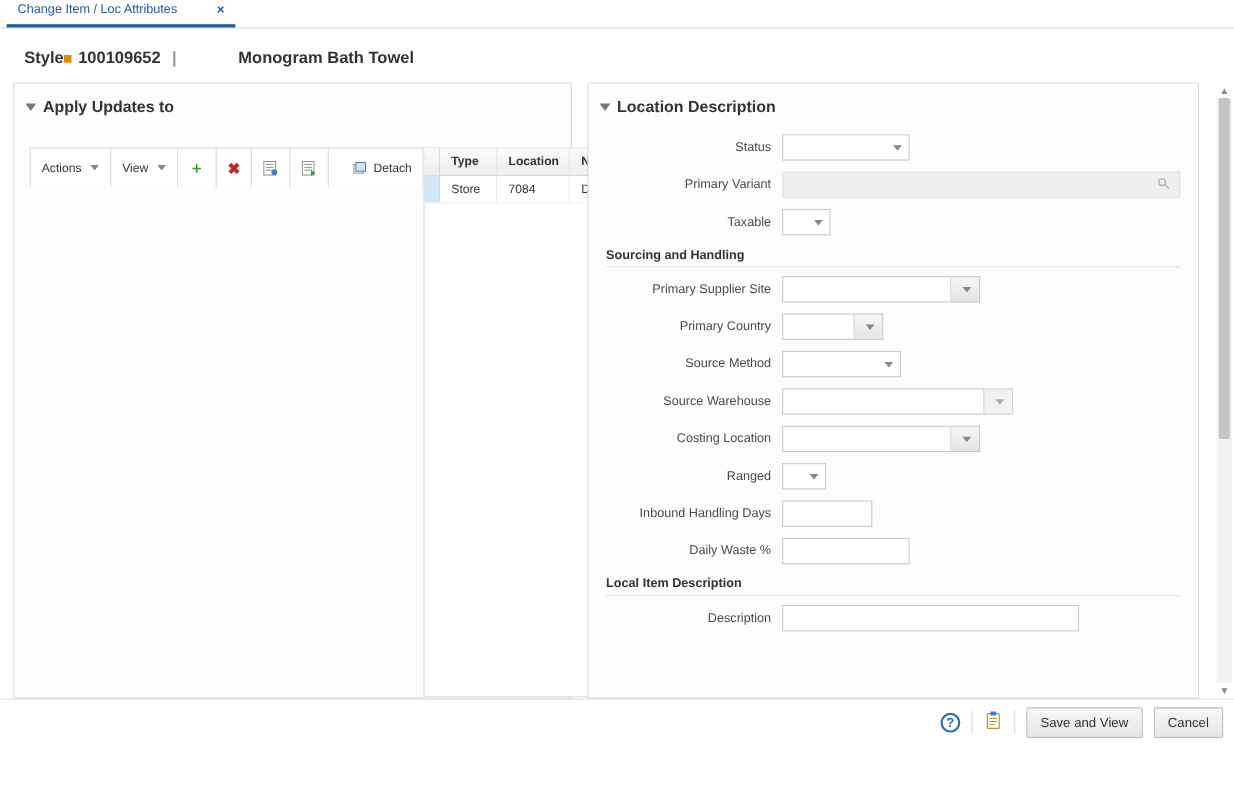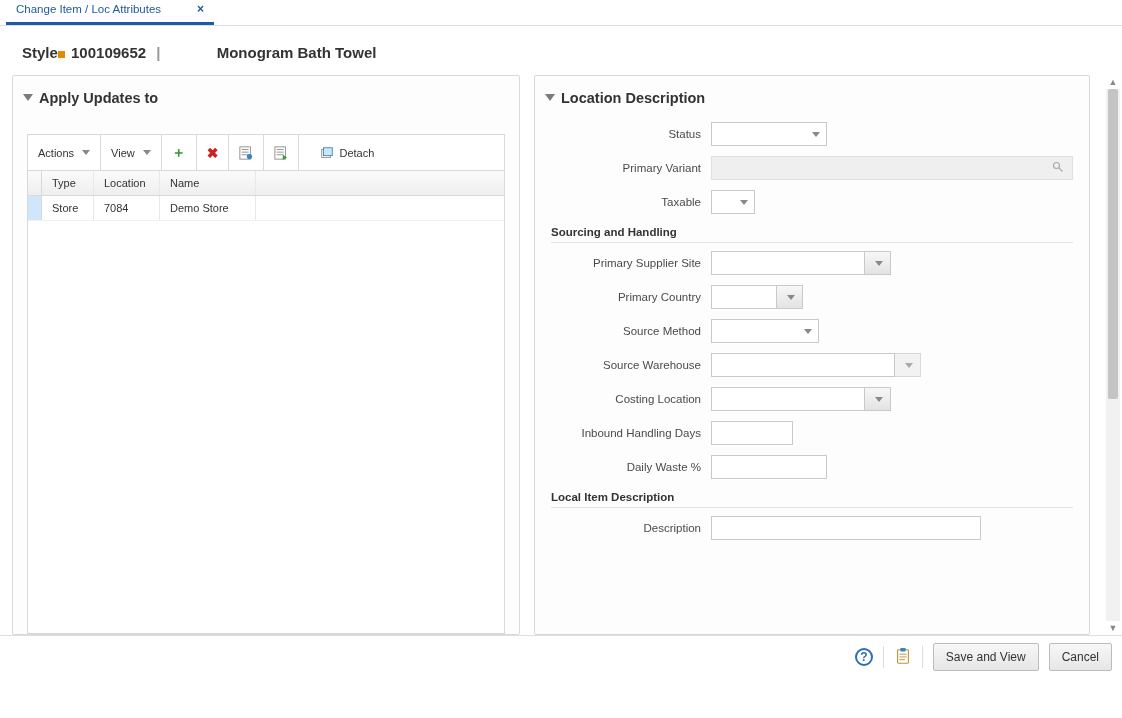--- a/index.html
+++ b/index.html
@@ -23,33 +23,33 @@
 .scroll-thumb { position:absolute; top:0; left:2px; right:2px; height:310px; background:#c4c4c4; border-radius:2px;}
 
 .panels { display:flex; gap:14px; height:100%; padding-right:20px;}
 .panel { border:1px solid #d9d9d9; background:#fdfdfd; border-radius:2px; }
 .panel-left { width: 508px; display:flex; flex-direction:column;}
 .panel-right { flex:1; display:flex; flex-direction:column; overflow:hidden;}
 .panel-title-row { display:flex; align-items:center; padding: 14px 10px 16px 10px; }
 .collapse-tri { display:inline-block; width:0; height:0; border-left:5px solid transparent; border-right:5px solid transparent; border-top:7px solid #7b7b7b; transform: rotate(0deg); margin-right:6px; position:relative; top:-1px; }
 .panel-title { font-size:14.5px; font-weight:bold; color:#333; }
 
-.toolbar-wrap { padding: 12px 14px 0 14px; flex:1; display:flex; flex-direction:column;}
+.toolbar-wrap { padding: 12px 14px 0 14px; flex:1; display:flex; flex-direction:row;}
 .toolbar { border:1px solid #d9d9d9; border-bottom:none; height:36px; display:flex; align-items:stretch; background:#fff;}
 .toolbar .tb-btn { display:flex; align-items:center; padding:0 10px; border-right:1px solid #d9d9d9; gap:5px; cursor:pointer; font-size:11px;}
 .toolbar .tb-btn:last-child { border-right:none;margin-left:11px; }
 .dd-tri { display:inline-block; width:0; height:0; border-left:4px solid transparent; border-right:4px solid transparent; border-top:5px solid #888; margin-left:3px;}
 .ico-plus { color:#2a9e2a; font-weight:bold; font-size:14px;}
 .ico-x { color:#c22; font-weight:bold; font-size:14px;}
 .ico-sheet { width:14px; height:14px; display:inline-block; position:relative;}
 .ico-sheet svg { width:14px; height:14px;}
 
 .grid { border:1px solid #d9d9d9; flex:1; background:#fff; display:flex; flex-direction:column;}
 .grid-row { display:flex; align-items:stretch; }
-.grid-head { background: linear-gradient(#fafafa,#eee); border-bottom:1px solid #d9d9d9; font-weight:normal; color:#333;}
+.grid-head { background: linear-gradient(#fafafa,#eee); border-bottom:1px solid #d9d9d9; font-weight:bold; color:#333;}
 .grid-cell { padding: 6px 10px; border-right:1px solid #e8e8e8; font-size:11px;}
 .grid-cell.sel { width:14px; padding:0; background:#cfe6fb; border-right:1px solid #d9d9d9;}
 .grid-head .grid-cell.sel { background:linear-gradient(#fafafa,#eee);}
 .grid-cell.c-type { width:52px;}
 .grid-cell.c-loc { width:66px;}
 .grid-cell.c-name { flex:1 1 auto; width:96px; flex-grow:0;}
 .grid-body { flex:1; }
 .grid-body .grid-row { border-bottom:1px solid #f0f0f0;}
 .hidden-overflow-col { flex:1; border-right:none;}
 
@@ -263,20 +263,28 @@
             <div class="lov-box" style="width:180px;">
               <div class="input-box"></div>
               <div class="lov-btn">
                   <span class="dd-tri"></span>
                 </div>
             </div>
           </div>
         </div>
 
 
+        <div class="attr-row">
+          <div class="attr-label">Ranged</div>
+          <div class="attr-field">
+              <div class="sel-box" style="width:40px;">
+                <span class="dd-tri"></span>
+              </div>
+            </div>
+        </div>
 
         <div class="attr-row">
           <div class="attr-label">Inbound Handling Days</div>
           <div class="attr-field">
               <div class="input-box" style="width:82px;"></div>
             </div>
         </div>
 
         <div class="attr-row">
           <div class="attr-label">Daily Waste %</div>

